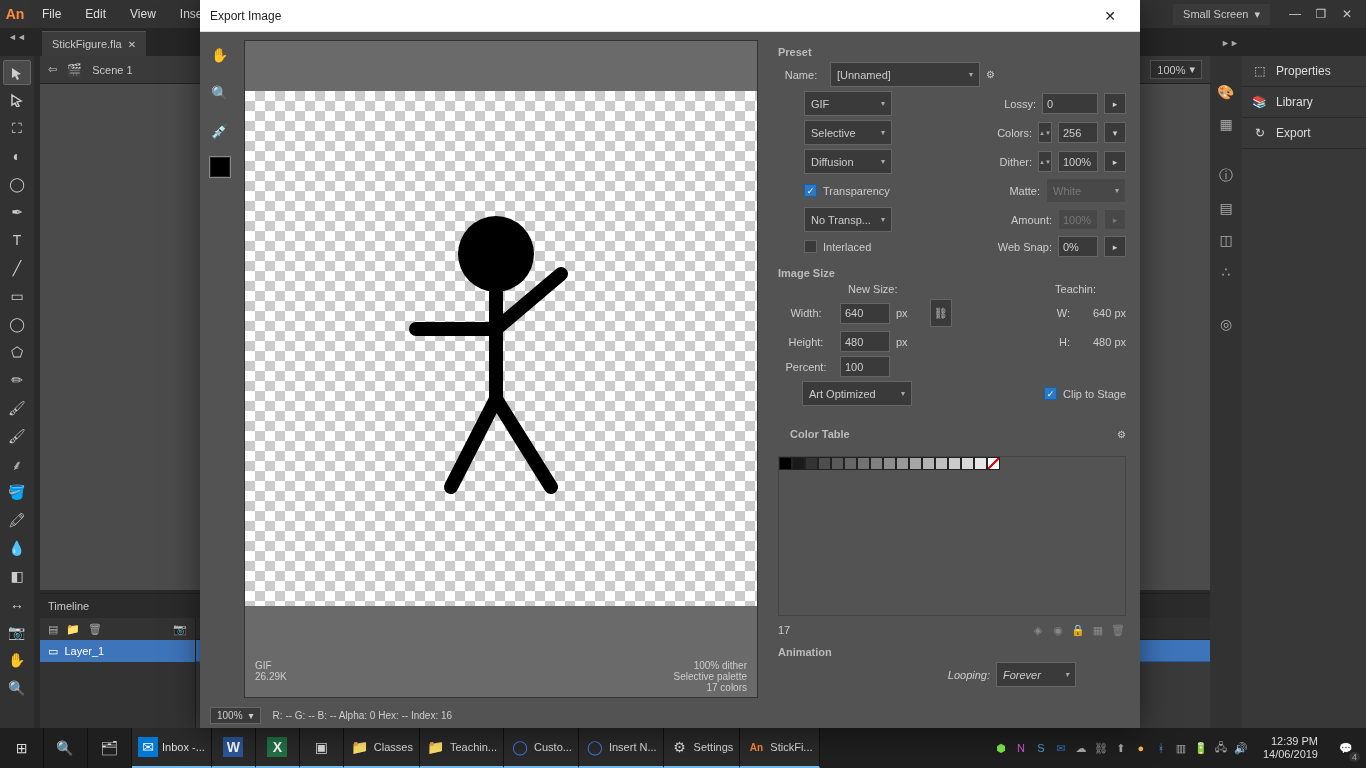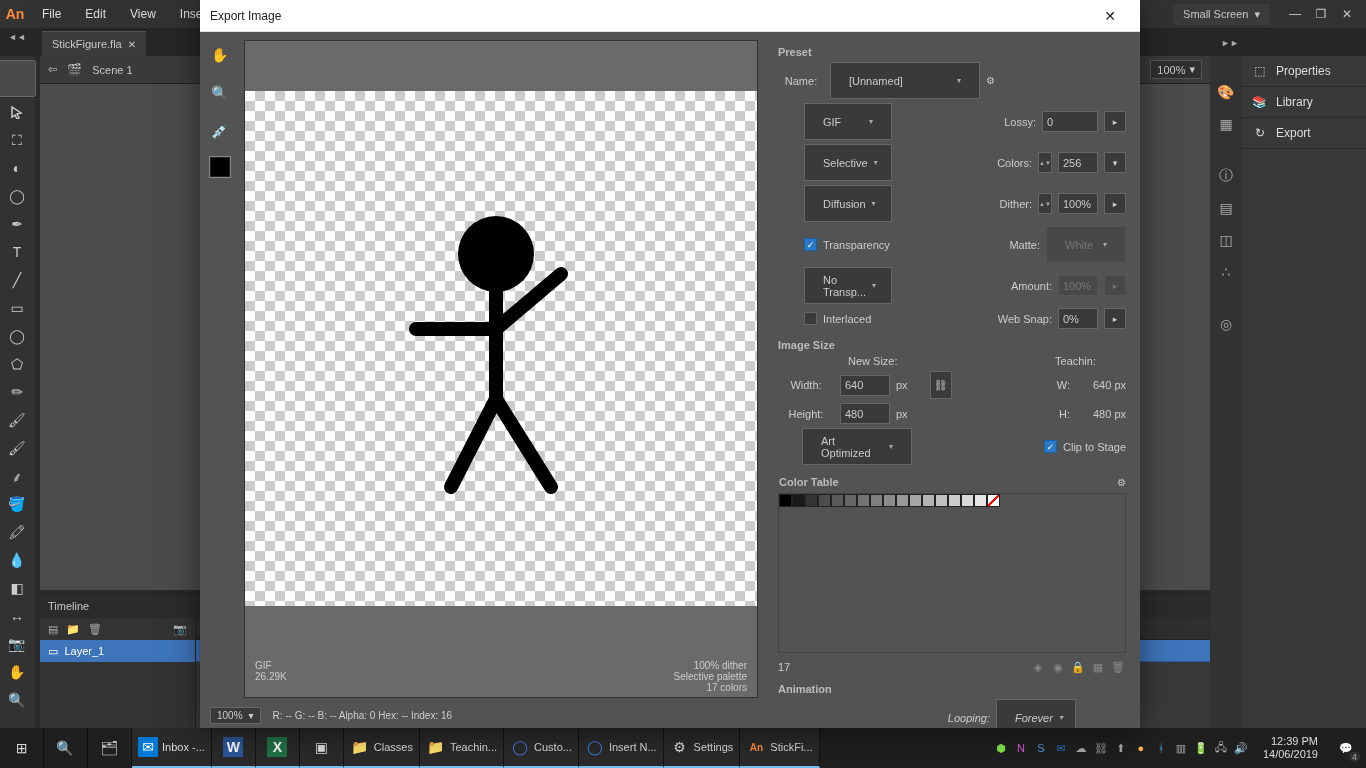--- a/index.html
+++ b/index.html
@@ -107,21 +107,21 @@
   .pinfo .r { text-align:right; }
   
   .bottom-bar { height:26px; display:flex; align-items:center; gap:12px; padding:0 10px; font-size:10px; color:#ccc; background:#535353;}
   .zoom-mini { background:#3a3a3a; border:1px solid #666; padding:2px 6px; display:flex; gap:6px; align-items:center;}
   
   
   .dlg-right { width:370px; padding:8px 14px 0 8px; overflow:hidden auto; font-size:11px;}
   .section-label { color:#bbb; font-size:11px; margin:6px 0 4px 0; font-weight:bold;}
   .row { display:flex; align-items:center; gap:6px; margin:4px 0; }
   .lbl { text-align:center; color:#ccc; font-size:11px; }
-  .sel { background:#3a3a3a; border:1px solid #666; height:37px; display:flex; align-items:center; padding:0 18px; gap:6px; cursor:pointer; position:relative;}
+  .sel { background:#3a3a3a; border:1px solid #666; height:25px; display:flex; align-items:center; padding:0 6px; gap:6px; cursor:pointer; position:relative;}
   .sel .caret { margin-left:auto; font-size:8px; color:#aaa;}
   .inp { background:#3a3a3a; border:1px solid #666; height:21px; padding:0 4px; color:#ccc; display:flex; align-items:center;}
   .stepper { width:14px; height:21px; background:#3a3a3a; border:1px solid #666; display:flex; flex-direction:column; font-size:6px; align-items:center; justify-content:center; color:#aaa;}
   .btn-sq { width:22px; height:21px; background:#3a3a3a; border:1px solid #666; display:flex; align-items:center; justify-content:center; font-size:9px; cursor:pointer;}
   .chk { width:13px; height:13px; background:#2a79c7; border:1px solid #1860a8; display:flex; align-items:center; justify-content:center; color:#fff; font-size:9px;}
   .chk.off { background:#3a3a3a; border:1px solid #666; }
   .disabled { color:#777 !important; }
   .disabled .sel, .disabled .inp, .disabled .btn-sq { background:#484848; border-color:#555; color:#777;}
   .link-icon { width:22px; height:28px; background:#3a3a3a; border:1px solid #666; display:flex; align-items:center; justify-content:center; font-size:11px;}
   
@@ -412,32 +412,36 @@
       <div class="row">
         <div class="lbl" style="width:56px">Height:</div>
         <div class="inp" style="width:50px">480</div>
         <span>px</span>
         <div style="width:34px"></div>
         <div style="flex:1"></div>
         <span class="lbl">H:</span>
         <span style="width:50px; text-align:right">480 px</span>
       </div>
       <div class="row">
+        <div class="lbl" style="width:56px">Percent:</div>
+        <div class="inp" style="width:50px">100</div>
+      </div>
+      <div class="row">
         <div style="width:18px"></div>
         <div class="sel" style="width:110px">
           <span>Art Optimized</span>
           <span class="caret">▾</span>
         </div>
         <div style="flex:1"></div>
         <div class="chk">✓</div>
         <span>Clip to Stage</span>
       </div>
 
       <div class="row" style="margin-top:10px">
-        <div class="section-label" style="margin:1px">Color Table</div>
+        <div class="section-label" style="margin:12px">Color Table</div>
         <div style="flex:1"></div>
         <span class="opt-ico">⚙</span>
       </div>
       <div class="color-table-box">
         <div class="ct-row" id="ct-row">
             <div class="ct-sw" style="background: rgb(0, 0, 0);"></div>
             <div class="ct-sw" style="background: rgb(26, 26, 26);"></div>
             <div class="ct-sw" style="background: rgb(51, 51, 51);"></div>
             <div class="ct-sw" style="background: rgb(77, 77, 77);"></div>
             <div class="ct-sw" style="background: rgb(90, 90, 90);"></div>

